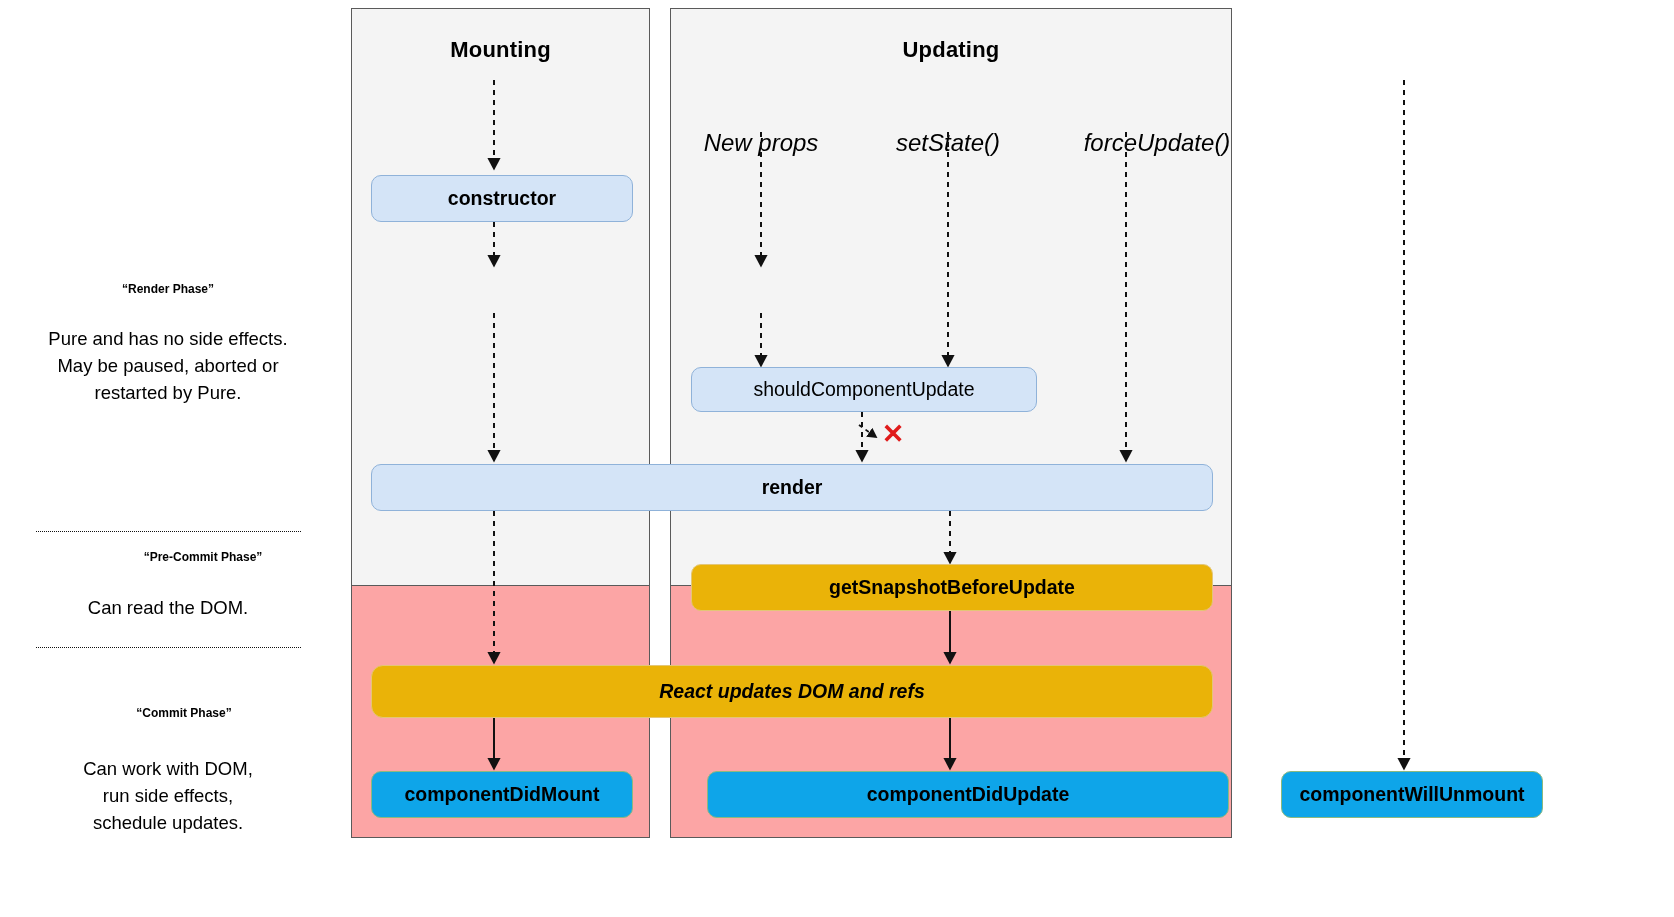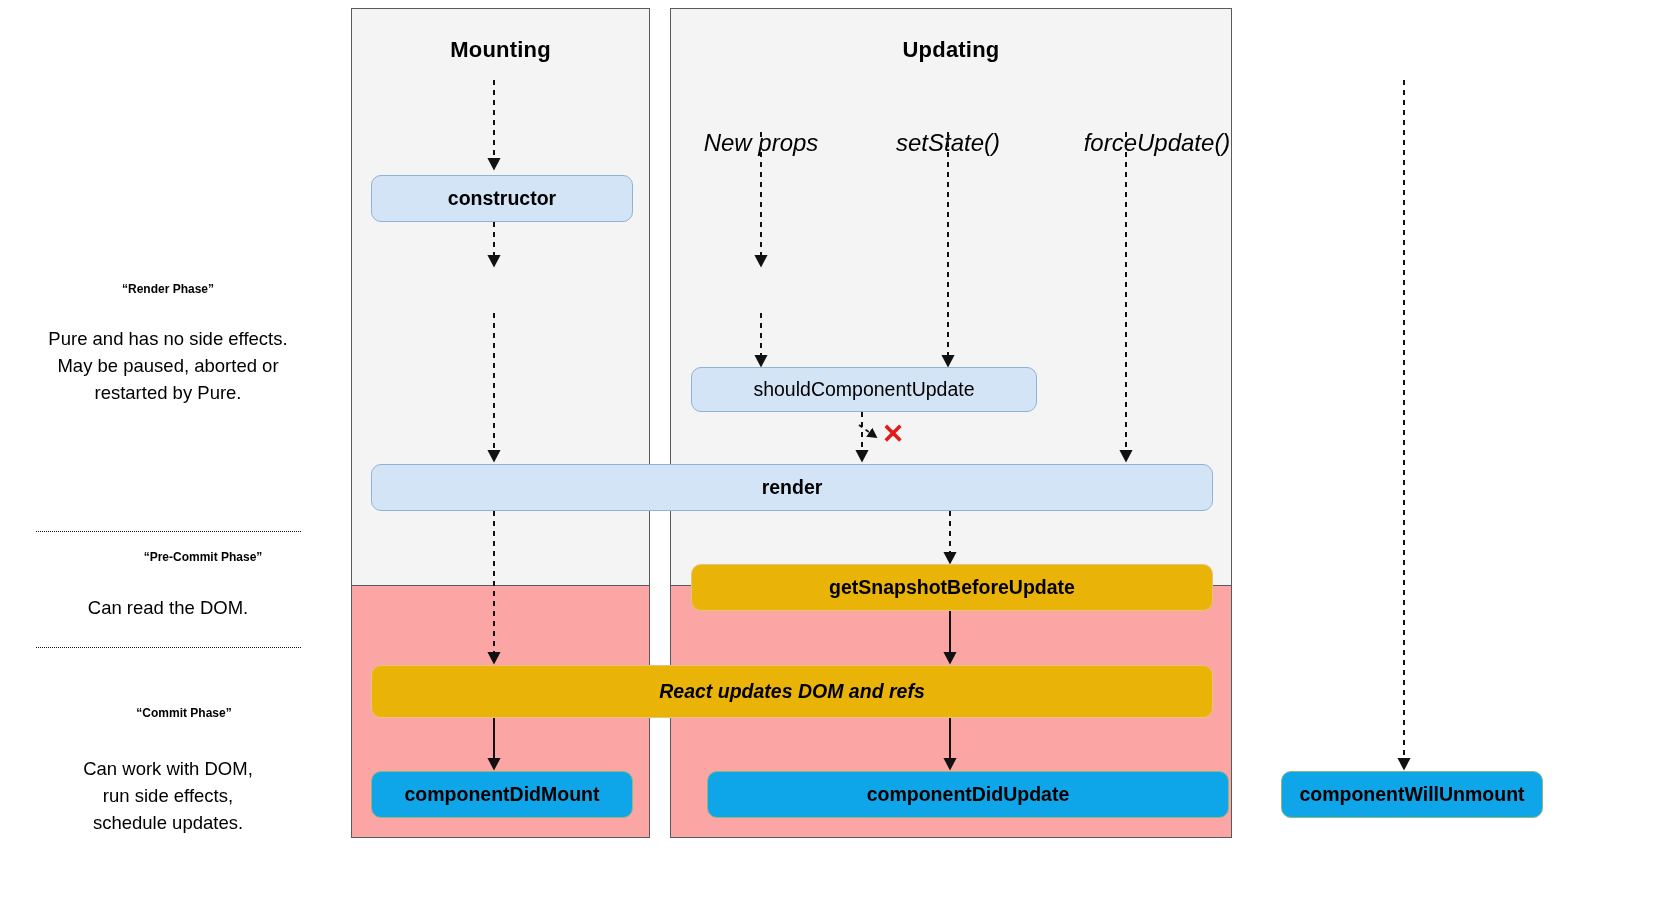--- a/index.html
+++ b/index.html
@@ -61,21 +61,21 @@
     align-items: center;
     justify-content: center;
     font-size: 19.5px;
     line-height: 1.1;
     text-align: center;
   }
   .lbox.blue   { background:#d4e4f7; border:1.5px solid #8fb2d9; }
   .lbox.yellow { background:#eab308; border:1.5px solid #e3c677;font-weight:bold; }
   .lbox.green  { background:#0ea5e9; border:1.5px solid #8cb97f; }
   .lbox.bold   { font-weight: bold; }
-  .lbox.italic { font-style: italic; }
+  .lbox.italic { font-style: italic; border-radius: 12px; }
 
   
   .phase-title {
     position: absolute;
     text-align: right;
     font-weight: bold;
     font-size: 12px;
     white-space: nowrap;
     transform: translateX(-50%);
   }

